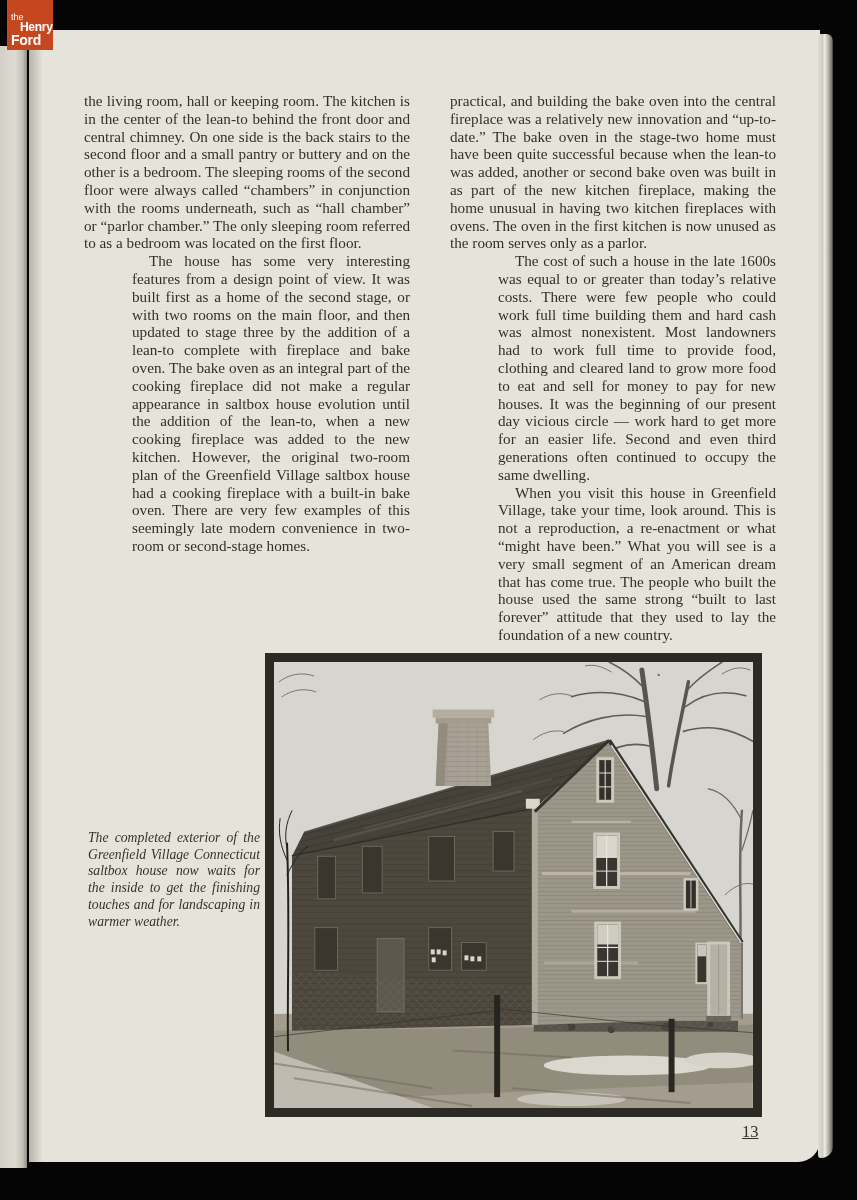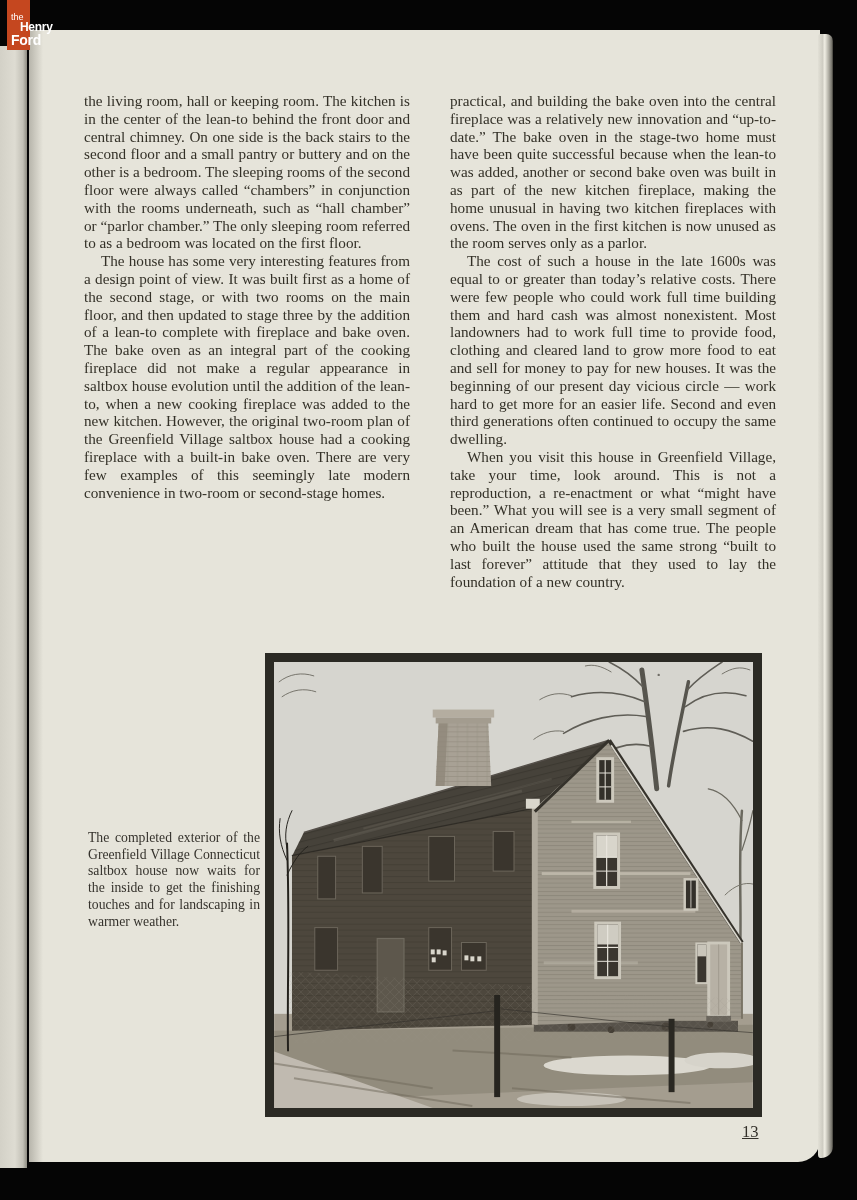--- a/index.html
+++ b/index.html
@@ -11,35 +11,35 @@
   
   .page{position:absolute;left:29px;top:30px;width:791px;height:1132px;
     background:#e6e4da;border-bottom-right-radius:22px;}
   .fold-shadow{position:absolute;left:0;top:0;width:14px;height:100%;
     background:linear-gradient(90deg,#b7b5ab 0%,rgba(230,228,218,0) 100%);}
   
   .page-edge-right{position:absolute;left:818px;top:34px;width:15px;height:1124px;
     background:linear-gradient(90deg,#e2e0d6 0%,#cfcdc3 30%,#efede3 45%,#b3b1a7 70%,#75736b 92%,#3a3933 100%);
     border-radius:3px 8px 14px 4px;}
   
-  .logo{position:absolute;left:7px;top:0;width:23px;height:50px;background:#c5471f;
+  .logo{position:absolute;left:7px;top:0;width:46px;height:50px;background:#c5471f;
     font-family:"Liberation Sans", sans-serif;color:#fff;}
   .logo span{position:absolute;line-height:1;display:block;}
   .l-the{left:4px;top:13px;font-size:9px;font-weight:400;}
   .l-henry{left:13px;top:21px;font-size:12px;font-weight:700;letter-spacing:-0.3px;}
   .l-ford{left:4px;top:33px;font-size:14px;font-weight:700;letter-spacing:-0.3px;text-align:right;}
   
   .col{position:absolute;top:62px;width:326px;color:#333027;}
   .col p{margin:0;text-align:justify;font-size:15.2px;line-height:17.8px;}
-  .col p.indent{text-indent:17px;}
+  .col p.indent{text-indent:17px;margin-left:48px;}
   .col-left{left:55px;}
   .col-right{left:421px;}
   
   .caption{position:absolute;left:59px;top:800px;width:172px;margin:0;
-    font-size:13.7px;line-height:16.7px;text-align:justify;color:#35322c;}
+    font-style:italic;font-size:13.7px;line-height:16.7px;text-align:justify;color:#35322c;}
   
   .photo-frame{position:absolute;left:236px;top:623px;width:479px;height:446px;
     border:9px solid #2b2a24;background:#d6d5d0;}
   .photo-frame svg{display:block;}
   
   .page-num{position:absolute;left:713px;top:1092px;font-size:16.5px;color:#33302a;text-decoration:underline;}
 </style>
 </head>
 <body>
 

